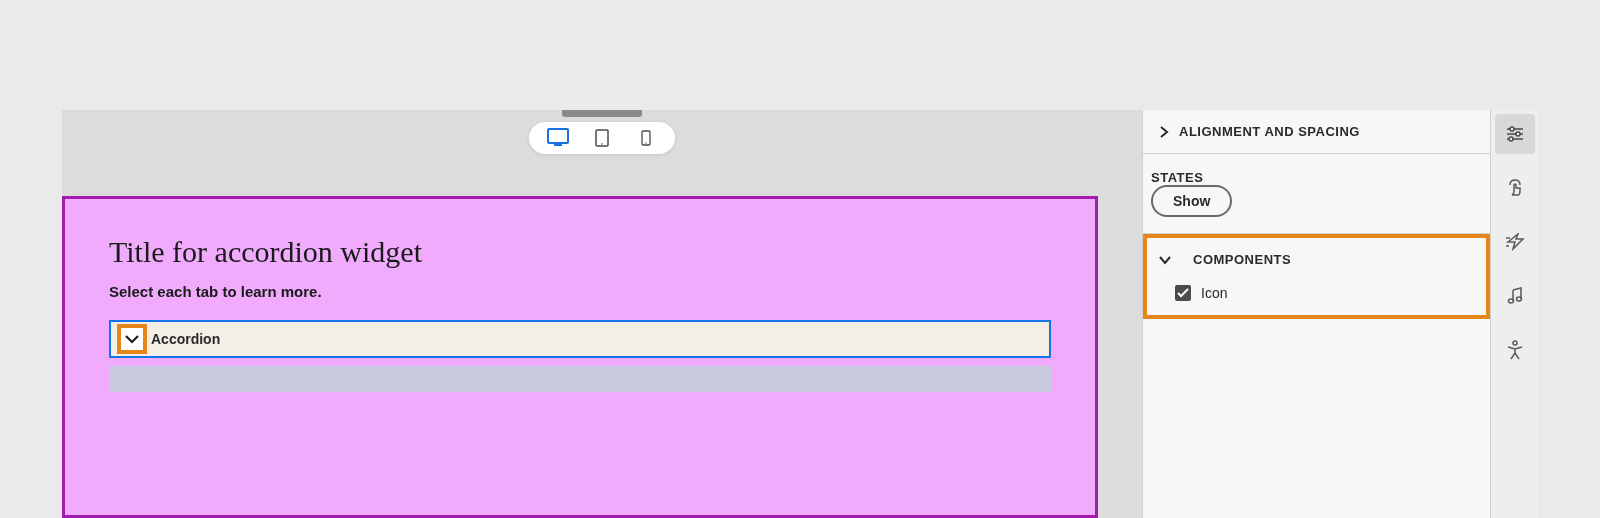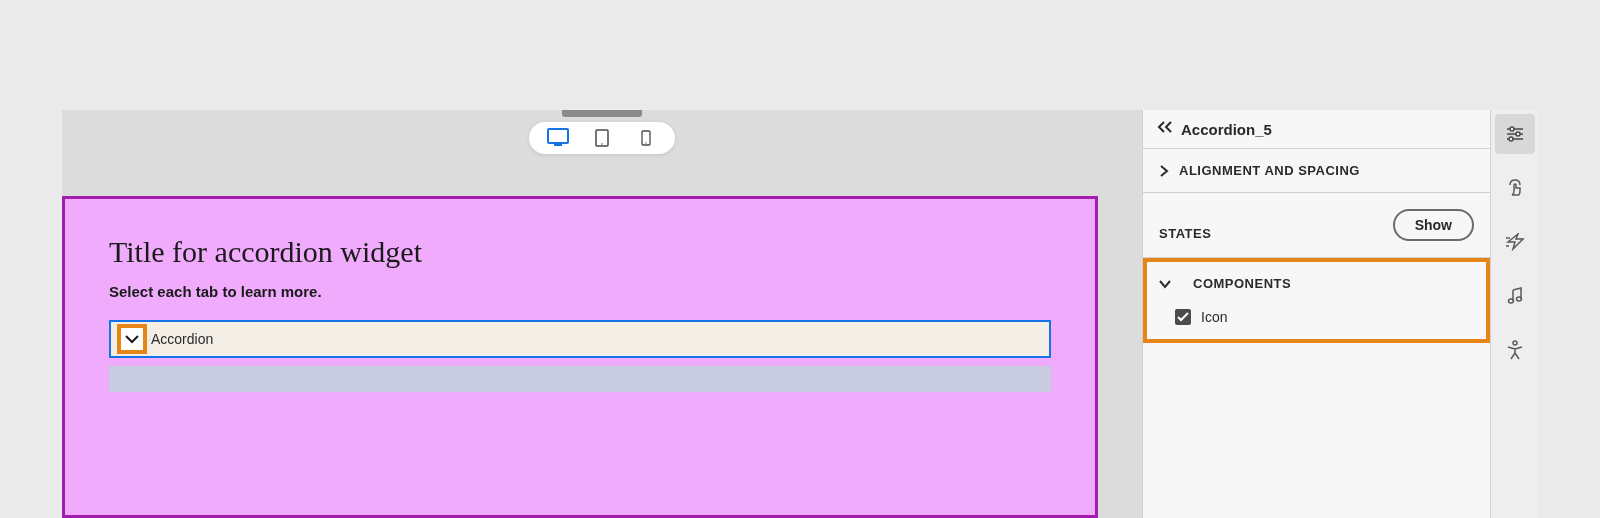--- a/index.html
+++ b/index.html
@@ -83,20 +83,21 @@
       color: #1a1a1a;
       margin-bottom: 20px;
     }
     .accordion-row {
       border: 2px solid #1473e6;
       background: #f4efe6;
       display: flex;
       align-items: center;
       height: 38px;
       padding: 0 6px;
+      font-weight: bold;
     }
     .accordion-chevron-box {
       width: 30px;
       height: 30px;
       border: 4px solid #e68619;
       background: #fff;
       display: flex;
       align-items: center;
       justify-content: center;
       margin-right: 4px;
@@ -141,24 +142,25 @@
     }
     .section-label {
       font-size: 13px;
       font-weight: 700;
       letter-spacing: 0.5px;
       color: #2a2a2a;
       text-transform: uppercase;
     }
     .states-row {
       display: flex;
-      align-items: flex-end;
+      align-items: flex-start;
       justify-content: space-between;
-      padding: 16px 16px;
+      padding: 16px 8px;
       border-bottom: 1px solid #d0d0d0;
+      flex-direction: column;
     }
     .show-pill {
       border: 2px solid #6a6a6a;
       border-radius: 18px;
       padding: 6px 20px;
       font-size: 14px;
       font-weight: 700;
       color: #2a2a2a;
       cursor: pointer;
       background: #f7f7f7;
@@ -254,28 +256,20 @@
             <path d="M1 2 L7 8 L13 2" fill="none" stroke="#1a1a1a" stroke-width="2"></path>
           </svg>
         </div>
         <span class="accordion-label">Accordion</span>
       </div>
       <div class="below-bar"></div>
     </div>
   </div>
 
   <div class="props-panel">
-    <div class="props-header">
-      <span class="collapse-btn">
-        <svg width="16" height="14" viewBox="0 0 16 14">
-          <path d="M7 2 L2 7 L7 12 M14 2 L9 7 L14 12" fill="none" stroke="#2a2a2a" stroke-width="2"></path>
-        </svg>
-      </span>
-      <span class="props-title">Accordion_5</span>
-    </div>
 
     <div class="props-section">
       <svg width="10" height="12" viewBox="0 0 10 12">
         <path d="M2 1 L8 6 L2 11" fill="none" stroke="#2a2a2a" stroke-width="2"></path>
       </svg>
       <span class="section-label">ALIGNMENT AND SPACING</span>
     </div>
 
     <div class="states-row">
       <span class="section-label">STATES</span>

